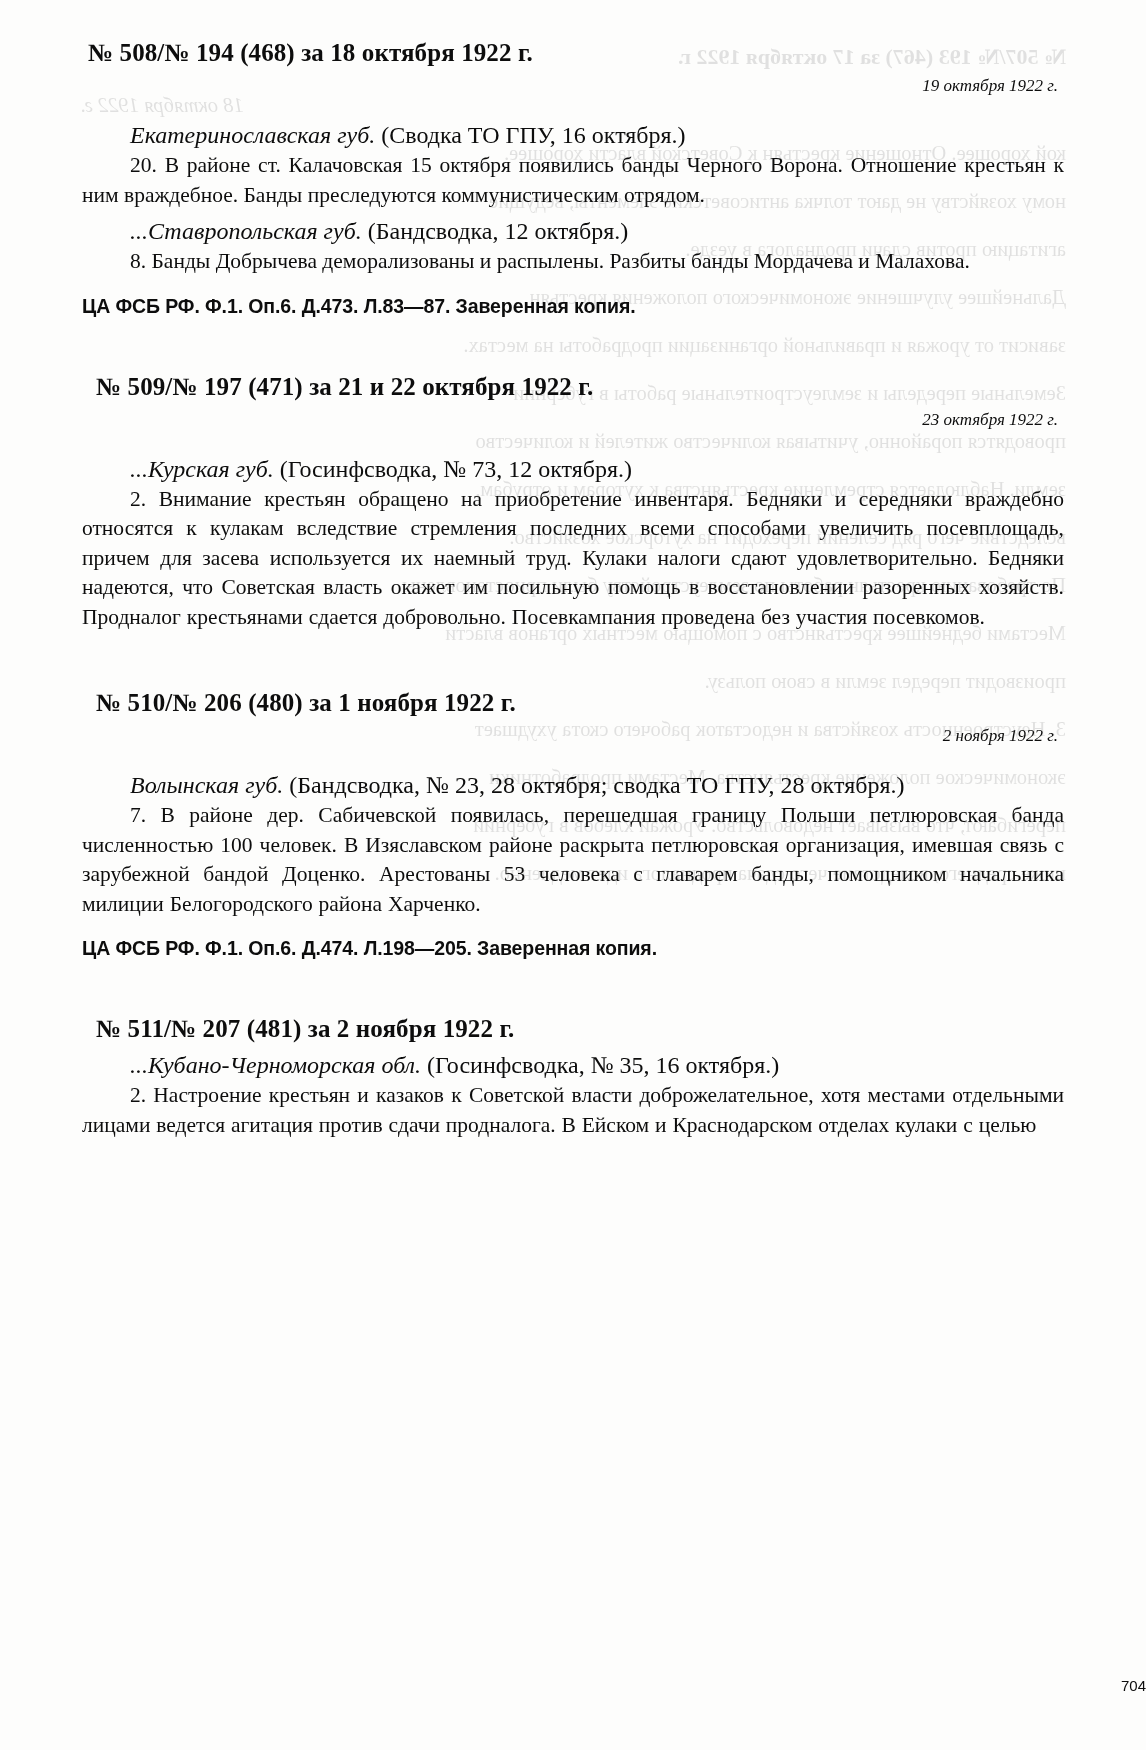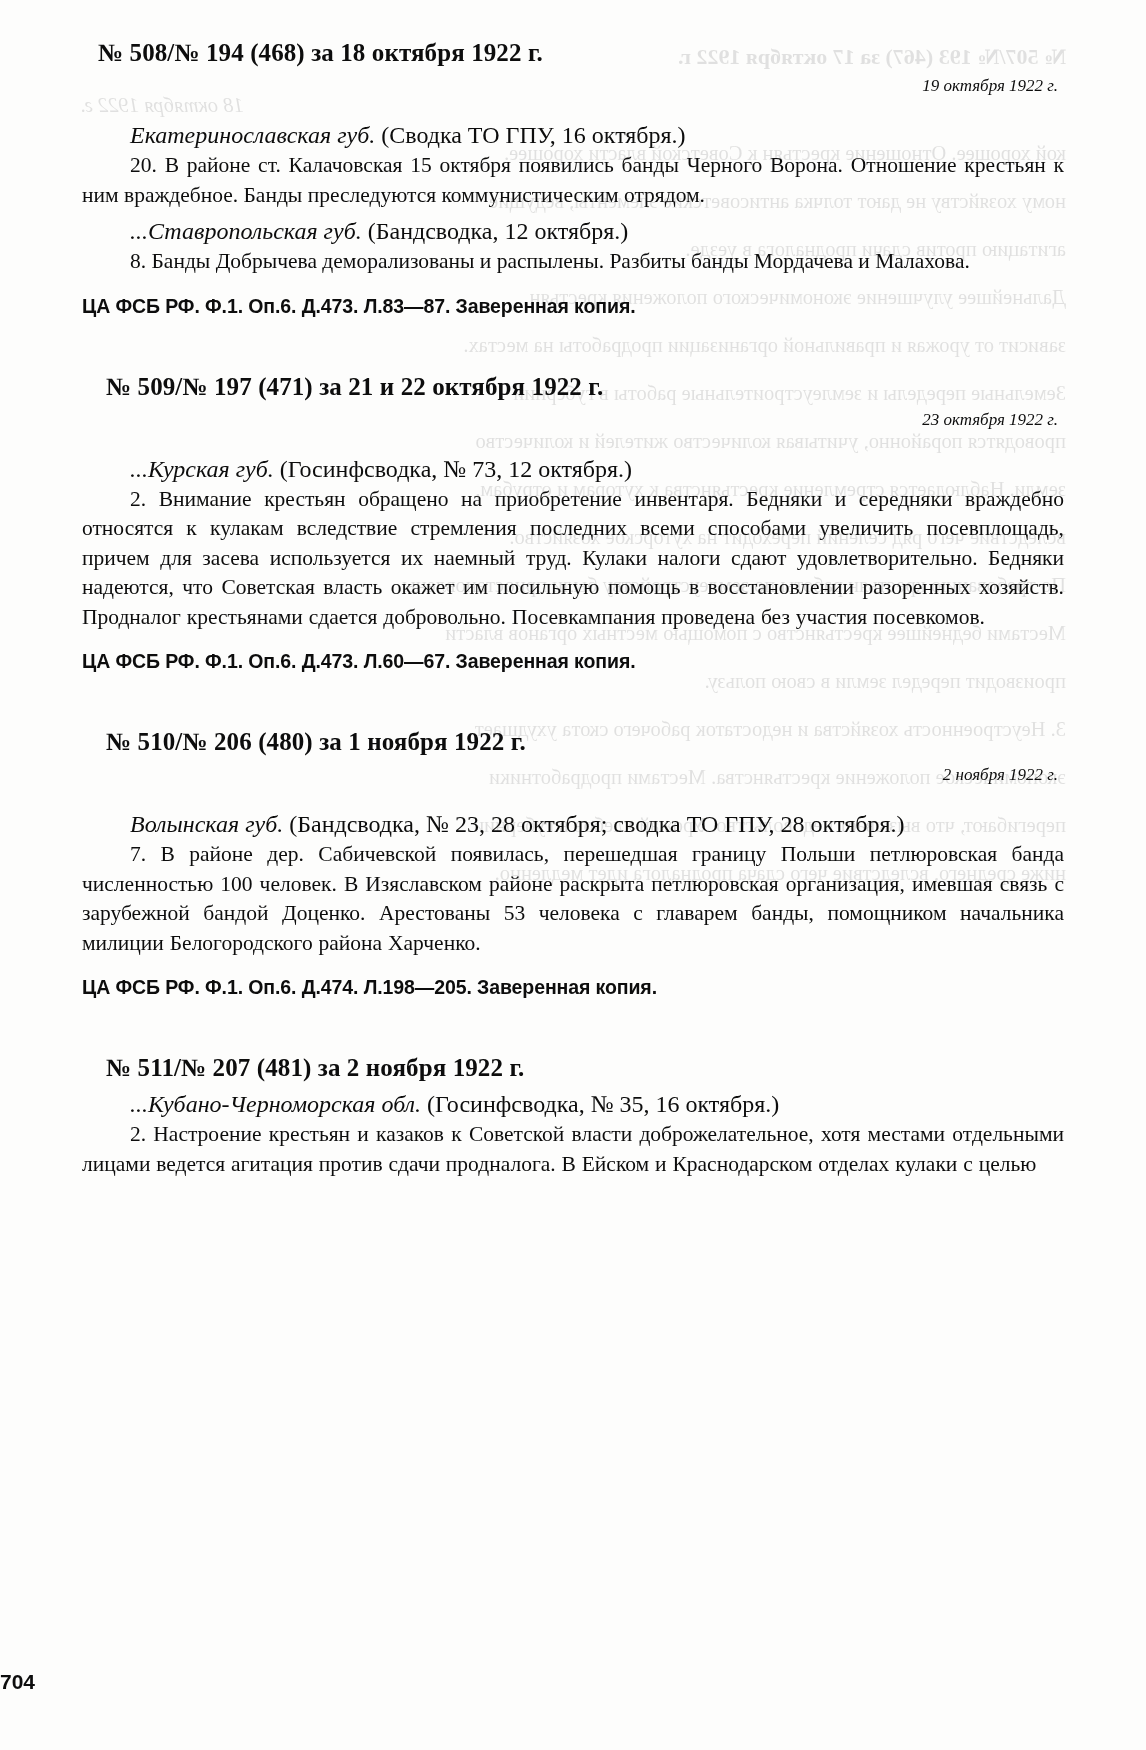--- a/index.html
+++ b/index.html
@@ -40,21 +40,21 @@
     position: relative;
     padding: 38px 82px 0 82px;
     box-sizing: border-box;
     width: 1146px;
   }
 
   .entry-title {
     font-size: 25px;
     font-weight: bold;
     letter-spacing: 0.1px;
-    margin: 0 0 8px 16px;
+    margin: 0 0 8px 6px;
     line-height: 30px;
   }
   .entry-title.indent { padding-left: 8px; }
 
   .date-line {
     font-style: italic;
     font-size: 17px;
     text-align: right;
     margin: 0 0 26px 0;
     padding-right: 6px;
@@ -86,24 +86,24 @@
     letter-spacing: -0.1px;
   }
 
   .gap-lg { height: 54px; }
 
   .page-number {
     position: absolute;
     bottom: 56px;
     left: 0;
     width: 100%;
-    text-align: left;
+    text-align: right;
     font-family: "Liberation Sans", sans-serif;
-    font-size: 21px;
-    font-weight: 700;
+    font-size: 15px;
+    font-weight: 400;
   }
 </style>
 </head>
 <body>
 
 <div class="page">
 
   <div class="ghost-layer" aria-hidden="true">
     <p class="gh-head">№ 507/№ 193 (467) за 17 октября 1922 г.</p>
     <p class="gh-right">18 октября 1922 г.</p>
@@ -137,21 +137,20 @@
       <p class="archive-ref">ЦА ФСБ РФ. Ф.1. Оп.6. Д.473. Л.83—87. Заверенная копия.</p>
     </div>
 
     <div class="gap-lg"></div>
 
     <div>
       <h2 class="entry-title indent">№ 509/№ 197 (471) за 21 и 22 октября 1922 г.</h2>
       <div class="date-line">23 октября 1922 г.</div>
       <p class="src-line"><span>...Курская губ.</span><span class="roman"> (Госинфсводка, № 73, 12 октября.)</span></p>
       <p class="body-par wide">2. Внимание крестьян обращено на приобретение инвентаря. Бедняки и середняки враждебно относятся к кулакам вследствие стремления последних всеми способами увеличить посевплощадь, причем для засева используется их наемный труд. Кулаки налоги сдают удовлетворительно. Бедняки надеются, что Советская власть окажет им посильную помощь в восстановлении разоренных хозяйств. Продналог крестьянами сдается добровольно. Посевкампания проведена без участия посевкомов.</p>
-      <p class="archive-ref">ЦА ФСБ РФ. Ф.1. Оп.6. Д.473. Л.60—67. Заверенная копия.</p>
     </div>
 
     <div class="gap-lg"></div>
 
     <div>
       <h2 class="entry-title indent">№ 510/№ 206 (480) за 1 ноября 1922 г.</h2>
       <div class="date-line">2 ноября 1922 г.</div>
       <p class="src-line"><span>Волынская губ.</span><span class="roman"> (Бандсводка, № 23, 28 октября; сводка ТО ГПУ, 28 октября.)</span></p>
       <p class="body-par wide">7. В районе дер. Сабичевской появилась, перешедшая границу Польши петлюровская банда численностью 100 человек. В Изяславском районе раскрыта петлюровская организация, имевшая связь с зарубежной бандой Доценко. Арестованы 53 человека с главарем банды, помощником начальника милиции Белогородского района Харченко.</p>
       <p class="archive-ref">ЦА ФСБ РФ. Ф.1. Оп.6. Д.474. Л.198—205. Заверенная копия.</p>

